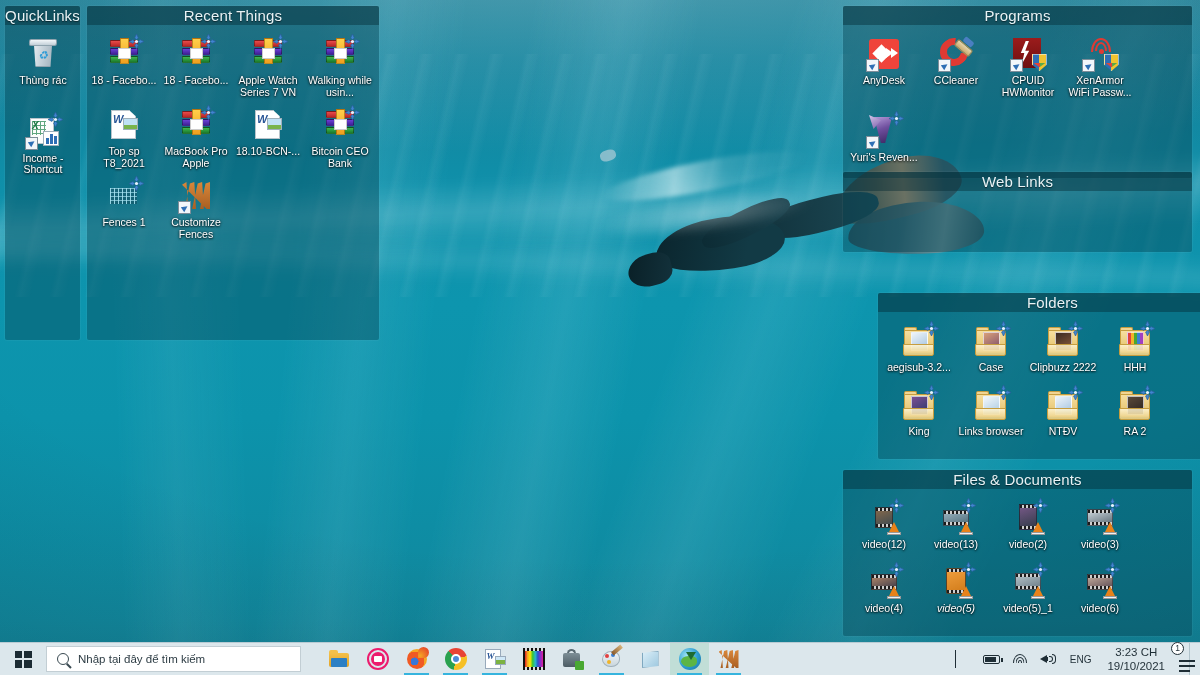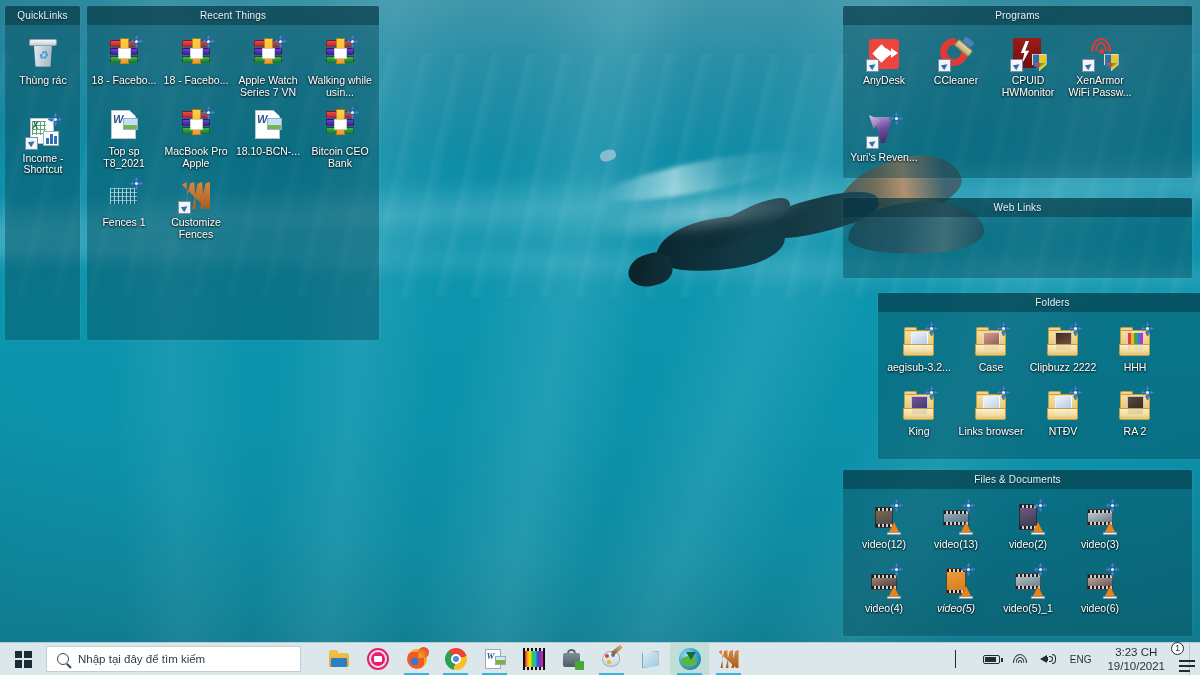--- a/index.html
+++ b/index.html
@@ -140,21 +140,21 @@
     background: rgba(6, 66, 80, 0.40);
     border-radius: 2px;
     box-shadow: 0 0 0 1px rgba(255,255,255,0.04);
     overflow: hidden;
   }
   .fence-title {
     height: 19px;
     line-height: 19px;
     text-align: center;
     color: #e8f3f6;
-    font-size: 10px;
+    font-size: 15px;
     background: rgba(2, 40, 50, 0.42);
     text-shadow: 0 1px 1px rgba(0,0,0,.5);
     letter-spacing: .15px;
     user-select: none;
   }
   .fence-body {
     position: relative;
     padding: 8px 0 4px 0;
   }
   .icon-grid { display: flex; flex-wrap: wrap; }
@@ -896,21 +896,21 @@
             </span>
             <span class="sc"></span>
           </span>
           <span class="label">Yuri's Reven...</span>
         </div>
 
       </div>
     </div>
   </div>
 
-  <div class="fence" style="left:843px; top:198px; width:349px; height:80px;">
+  <div class="fence" style="left:843px; top:172px; width:349px; height:80px;">
     <div class="fence-title">Web Links</div>
     <div class="fence-body"></div>
   </div>
 
   <div class="fence" style="left:878px; top:293px; width:349px; height:166px;">
     <div class="fence-title">Folders</div>
     <div class="fence-body">
       <div class="icon-grid" style="padding-left:5px;">
 
         <div class="desk-icon">

